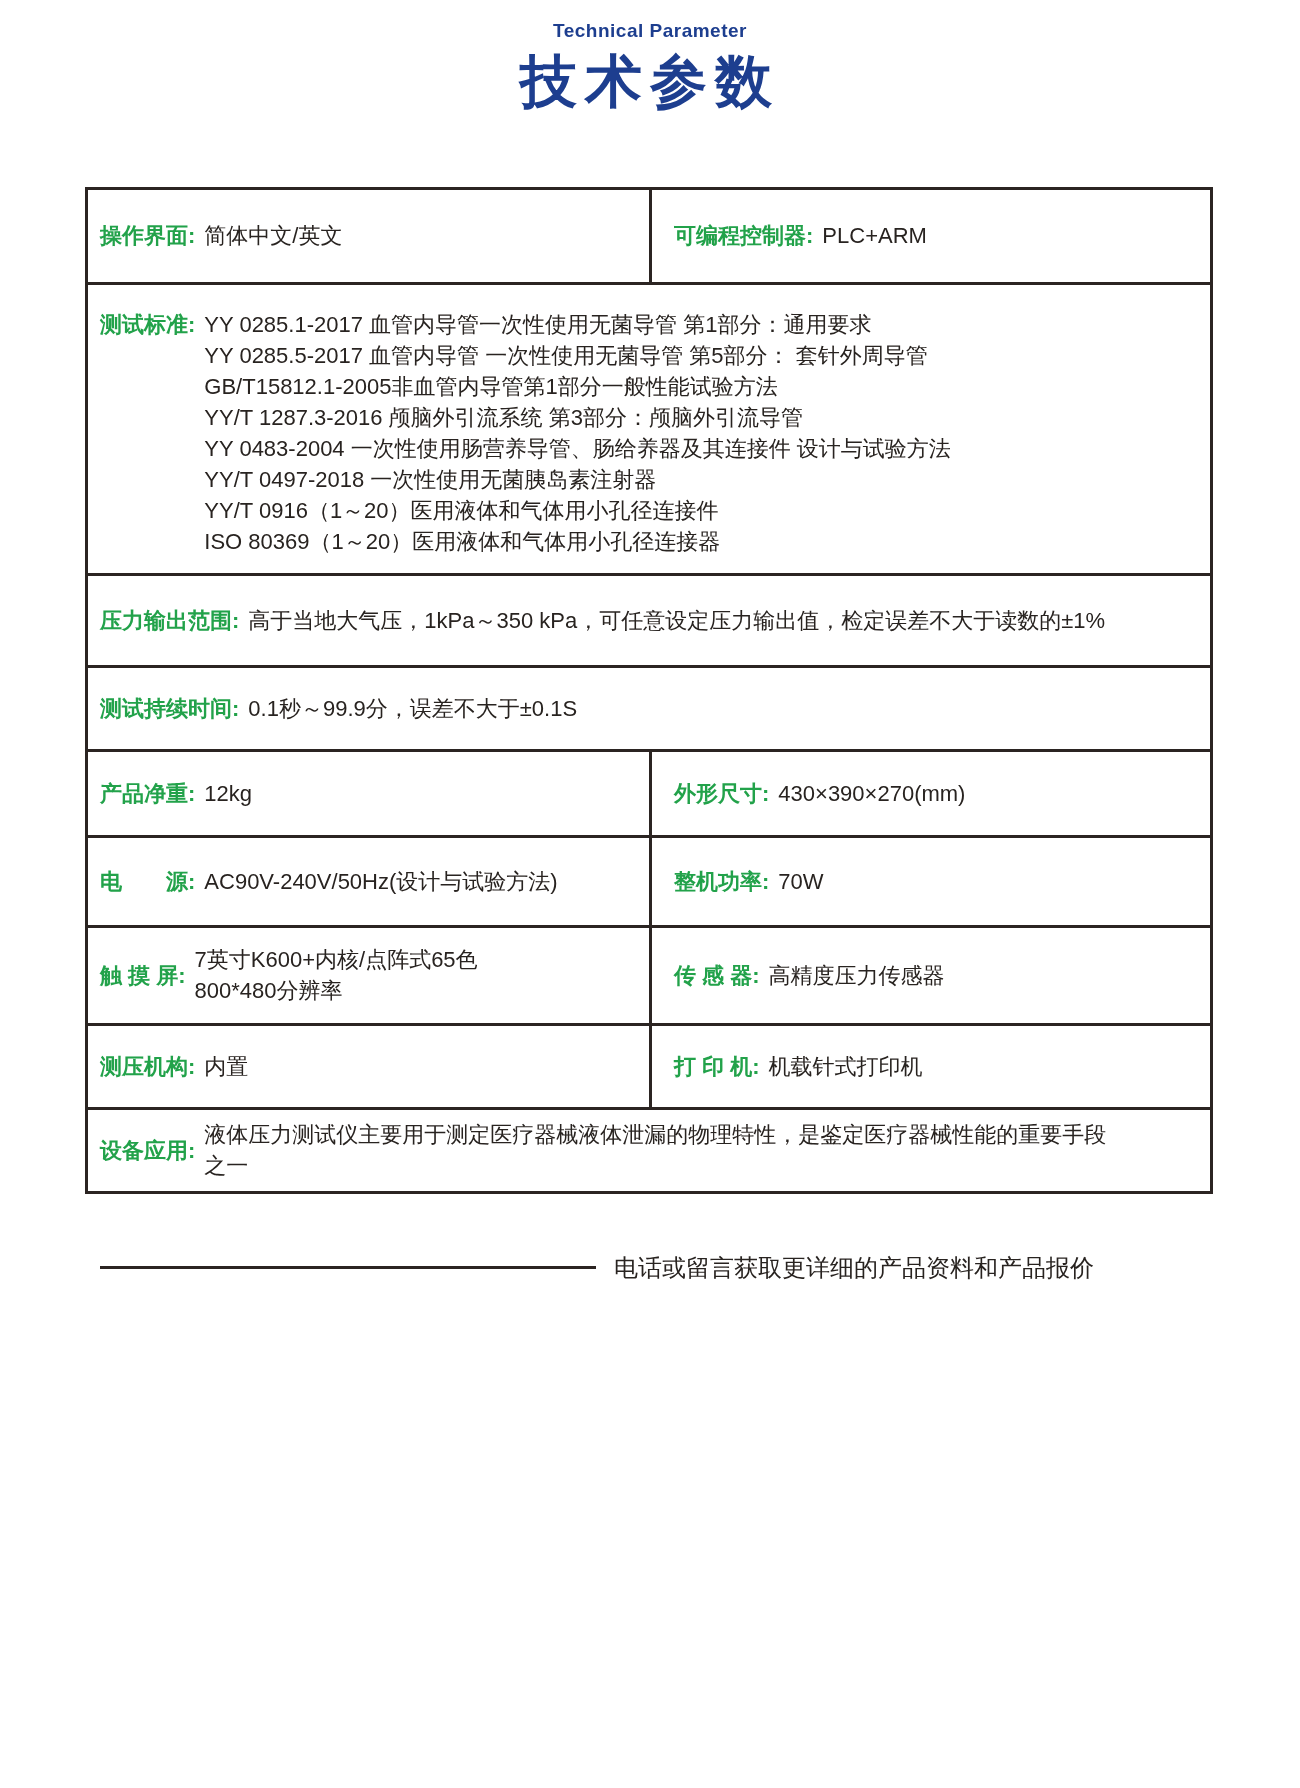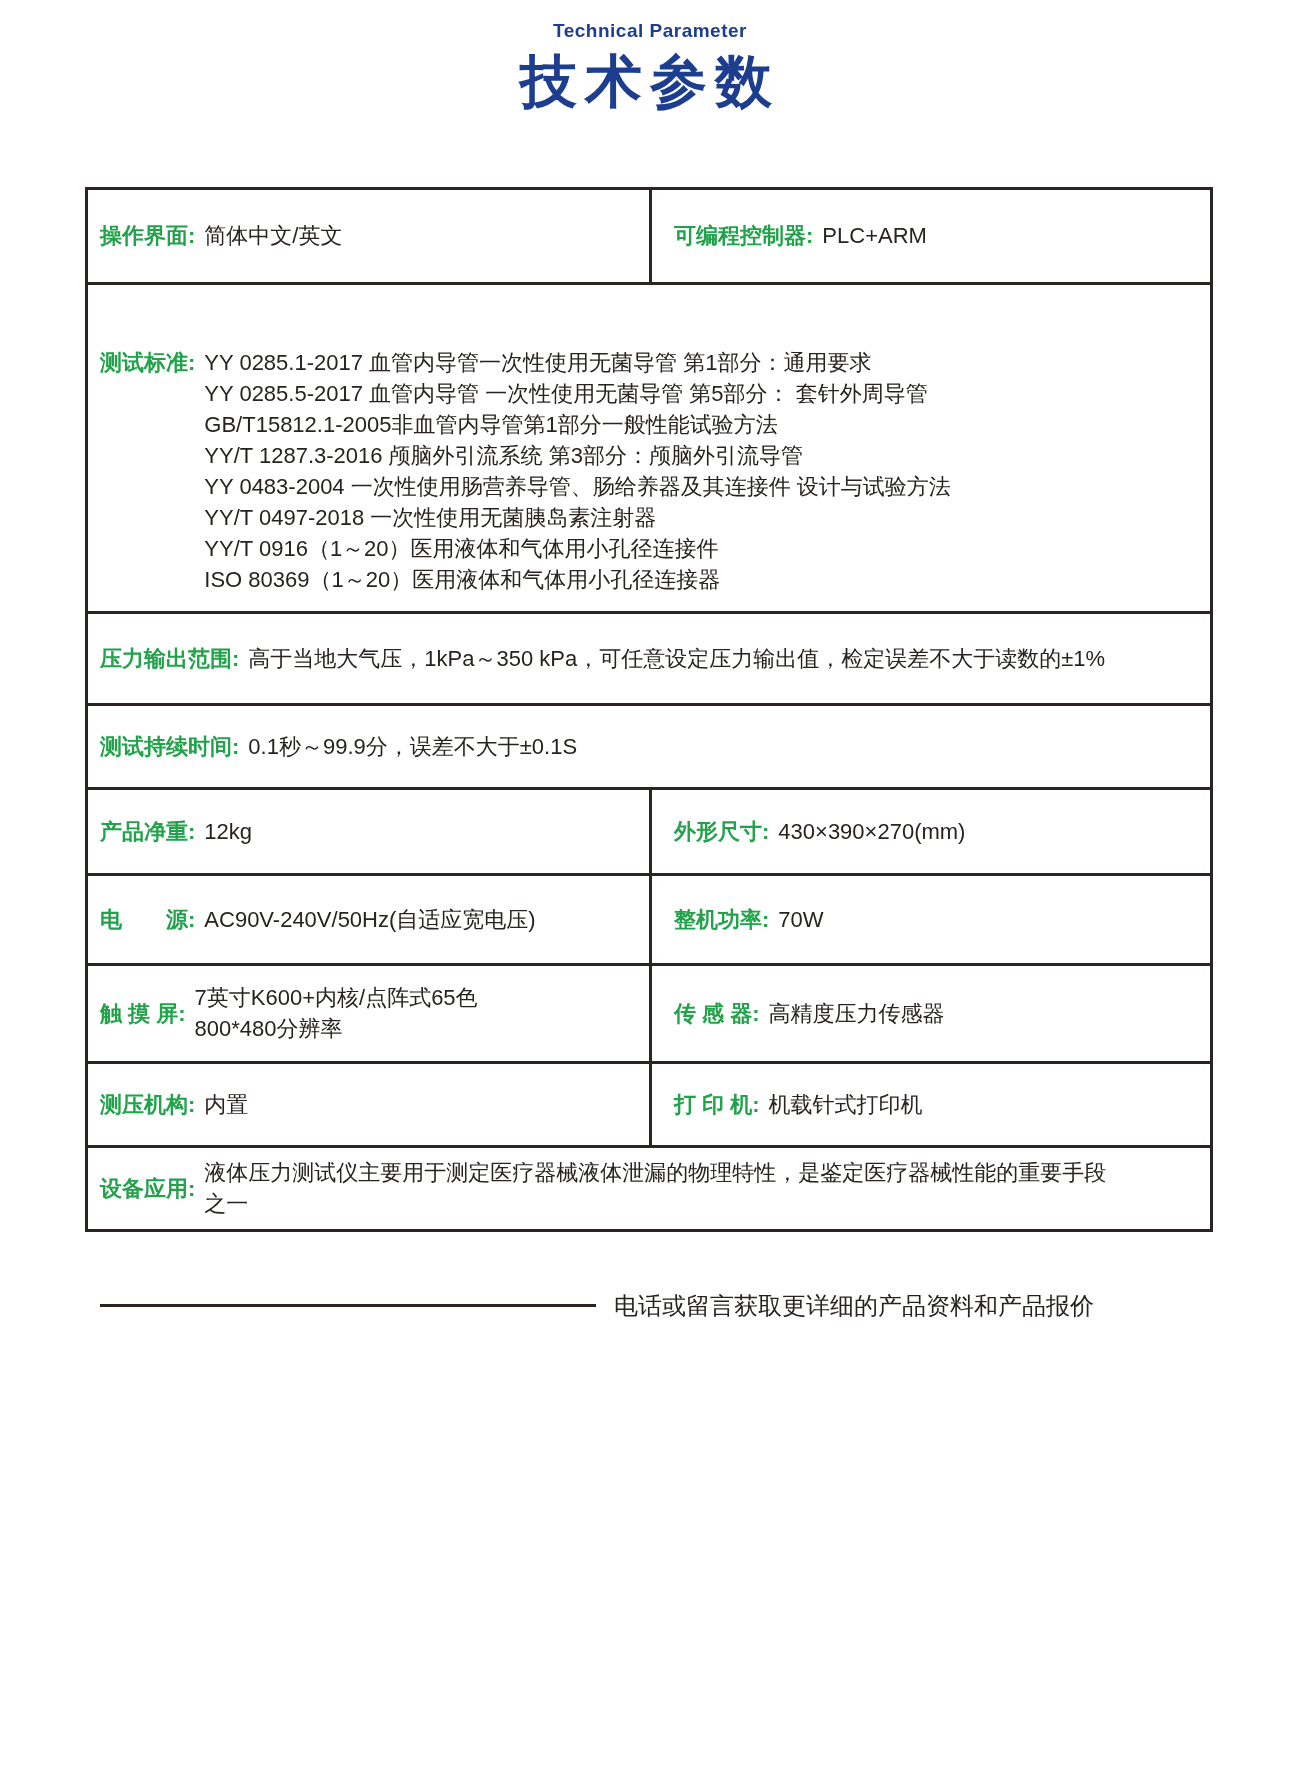--- a/index.html
+++ b/index.html
@@ -53,21 +53,21 @@
   .h-row1{min-height:92px;}
   .h-row3{min-height:92px;align-items:center;}
   .h-row4{min-height:84px;}
   .h-row5{min-height:86px;}
   .h-row6{min-height:90px;}
   .h-row7{min-height:98px;}
   .h-row8{min-height:84px;}
   .h-row9{min-height:84px;}
   .standards-cell{
     align-items:flex-start;
-    padding-top:24px;padding-bottom:16px;margin-top:38px;
+    padding-top:24px;padding-bottom:16px;
   }
   .standards-lines{display:flex;flex-direction:column;}
   .standards-lines .value{white-space:pre-wrap;}
   .multiline-value{display:flex;flex-direction:column;justify-content:flex-end;}
   .application-value{max-width:920px;}
   .footer{
     margin-left:100px;margin-top:58px;
     display:flex;align-items:center;
   }
   .footer-rule{
@@ -140,21 +140,21 @@
     </div>
     <div class="cell cell-half cell-right">
       <span class="label">外形尺寸:</span>
       <span class="value">430×390×270(mm)</span>
     </div>
   </div>
 
   <div class="row h-row6">
     <div class="cell cell-half">
       <span class="label">电　　源:</span>
-      <span class="value">AC90V-240V/50Hz(自适应宽电压)</span>
+      <span class="value">AC90V-240V/50Hz(设计与试验方法)</span>
     </div>
     <div class="cell cell-half cell-right">
       <span class="label">整机功率:</span>
       <span class="value">70W</span>
     </div>
   </div>
 
   <div class="row h-row7">
     <div class="cell cell-half">
       <span class="label">触 摸 屏:</span>

